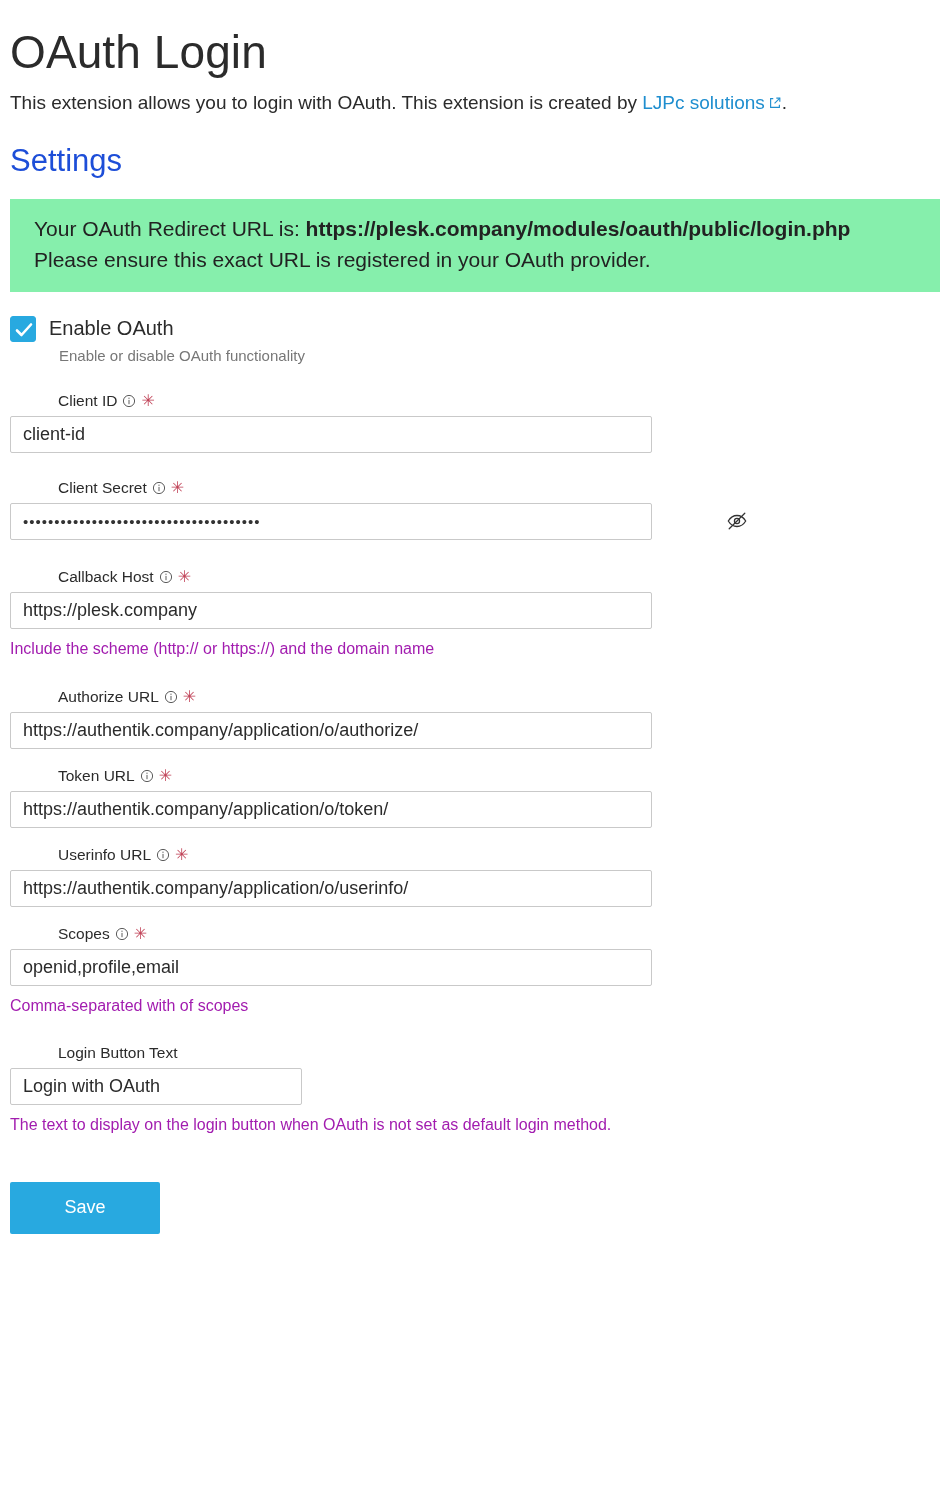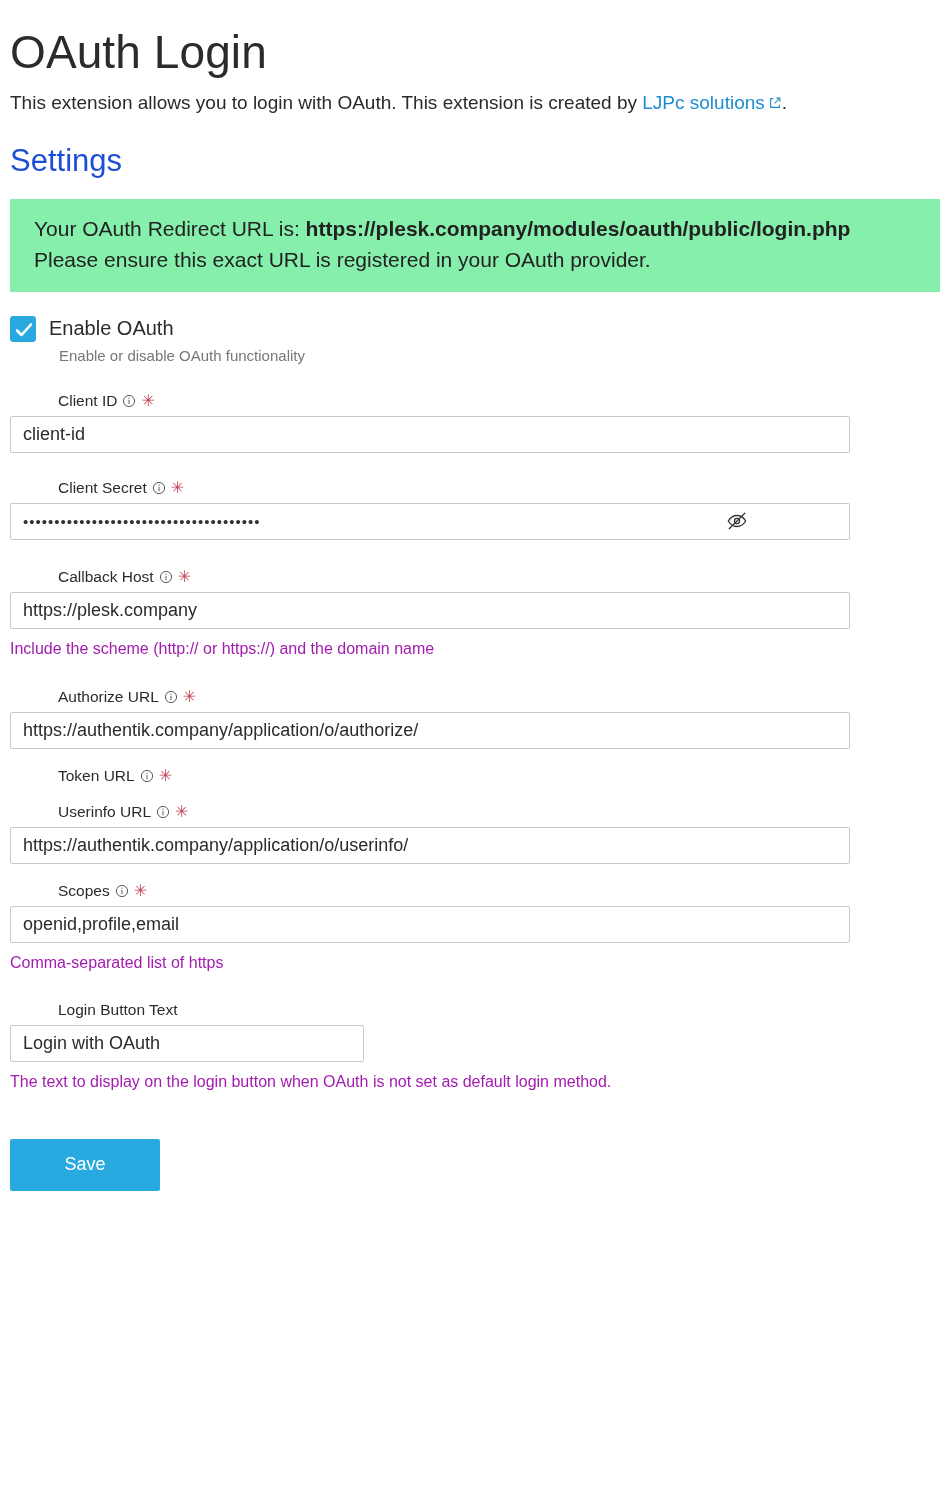--- a/index.html
+++ b/index.html
@@ -103,33 +103,33 @@
     width: 14px;
     height: 14px;
     color: #555;
   }
   .req {
     color: #c04156;
     font-size: 16px;
     line-height: 1;
   }
   .input {
-    width: 840px;
+    width: 642px;
     height: 37px;
     border: 1px solid #c9c9c9;
     border-radius: 2px;
     background: #fff;
     font-size: 18px;
     color: #2b2b2b;
     padding: 4px 12px;
     font-family: "Liberation Sans", sans-serif;
     outline: none;
     display: block;
   }
-  .input.short { width: 354px; }
+  .input.short { width: 292px; }
   .input-wrap { position: relative; width: 750px; }
   .password-dots {
     letter-spacing: 1px;
     font-size: 15px;
     line-height: 28px;
     color: #333;
     white-space: nowrap;
     overflow: hidden;
   }
   .eye-btn {
@@ -277,20 +277,21 @@
       <span>Token URL</span>
       <span class="info-icon">
           <svg width="14" height="14" viewBox="0 0 16 16" fill="none" stroke="#555" stroke-width="1.1">
             <circle cx="8" cy="8" r="6.4"></circle>
             <path d="M8 7.2v4" stroke-linecap="round"></path>
             <circle cx="8" cy="4.8" r="0.7" fill="#555" stroke="none"></circle>
           </svg>
         </span>
       <span class="req">✳</span>
     </div>
+    <input class="input" type="text" value="https://authentik.company/application/o/token/" style="">
   </div>
 
   <div class="field tight">
     <div class="field-label">
       <span>Userinfo URL</span>
       <span class="info-icon">
           <svg width="14" height="14" viewBox="0 0 16 16" fill="none" stroke="#555" stroke-width="1.1">
             <circle cx="8" cy="8" r="6.4"></circle>
             <path d="M8 7.2v4" stroke-linecap="round"></path>
             <circle cx="8" cy="4.8" r="0.7" fill="#555" stroke="none"></circle>
@@ -307,21 +308,21 @@
       <span class="info-icon">
           <svg width="14" height="14" viewBox="0 0 16 16" fill="none" stroke="#555" stroke-width="1.1">
             <circle cx="8" cy="8" r="6.4"></circle>
             <path d="M8 7.2v4" stroke-linecap="round"></path>
             <circle cx="8" cy="4.8" r="0.7" fill="#555" stroke="none"></circle>
           </svg>
         </span>
       <span class="req">✳</span>
     </div>
     <input class="input" type="text" value="openid,profile,email" style="">
-    <div class="hint">Comma-separated list of https</div>
+    <div class="hint">Comma-separated with of scopes</div>
   </div>
 
   <div class="field">
     <div class="field-label">
       <span>Login Button Text</span>
     </div>
     <input class="input short" type="text" value="Login with OAuth" style="">
     <div class="hint">The text to display on the login button when OAuth is not set as default login method.</div>
   </div>
 

